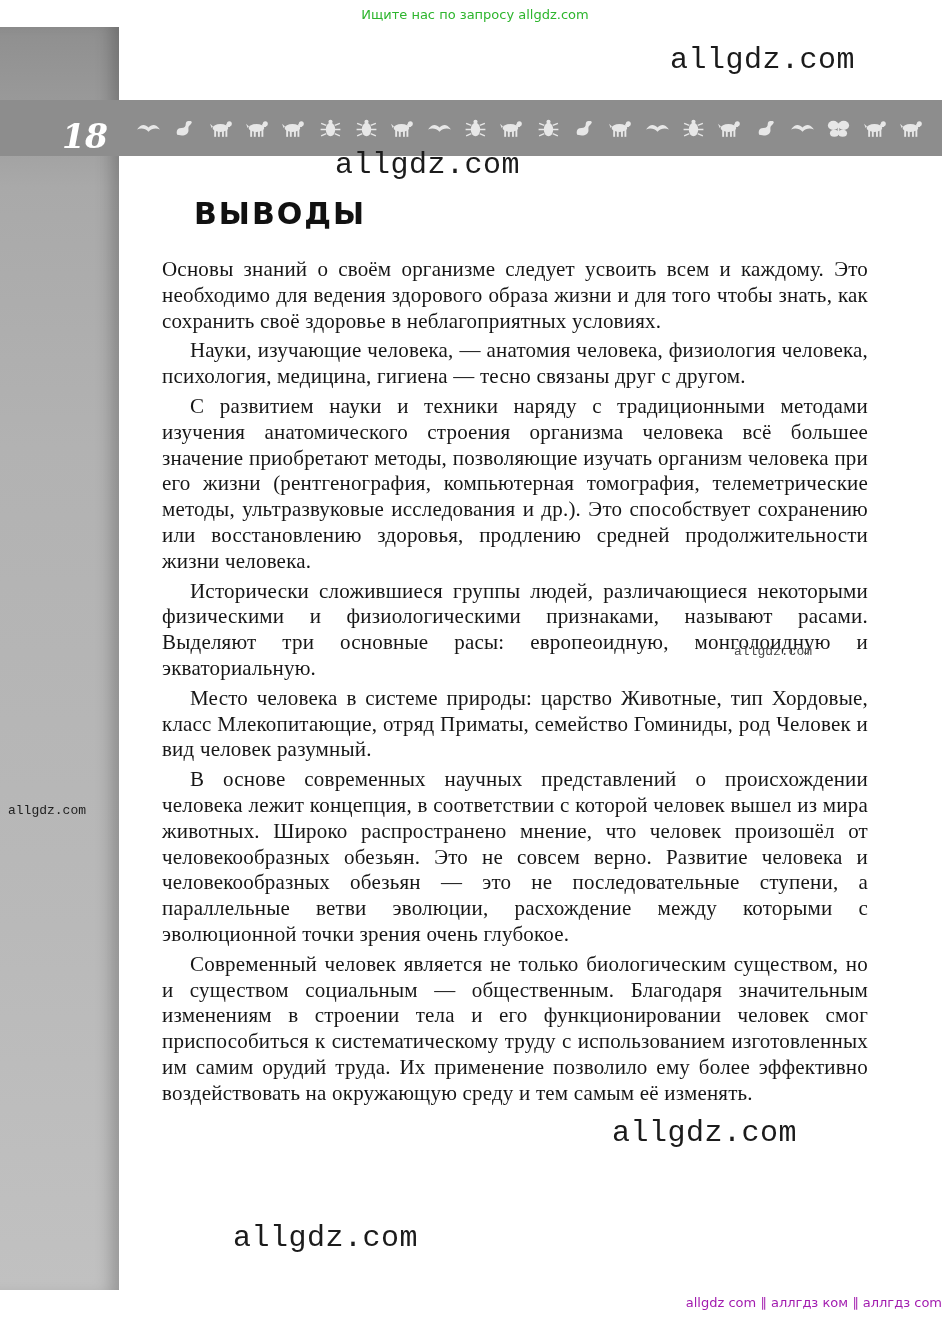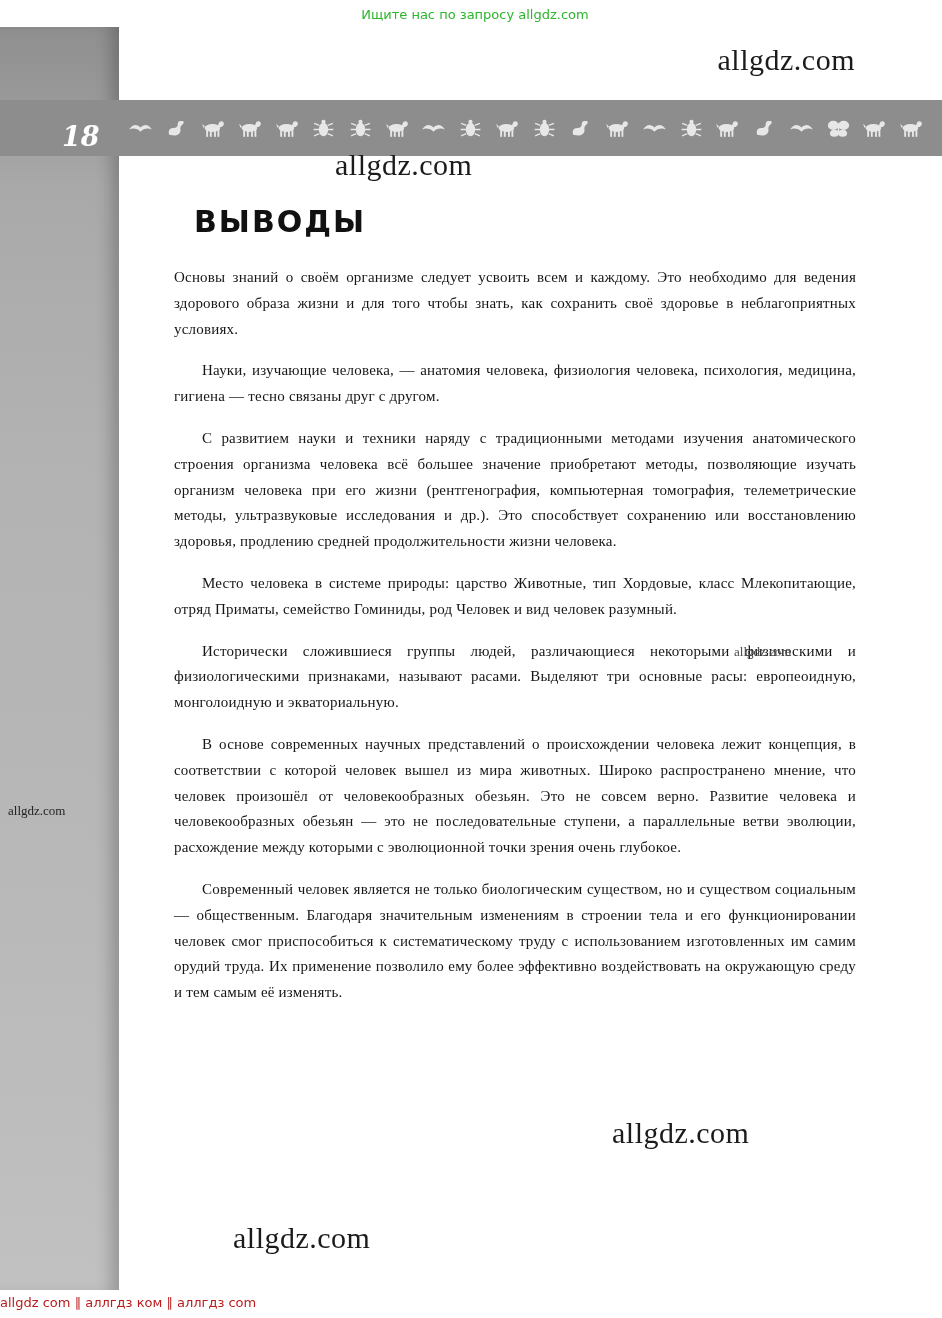--- a/index.html
+++ b/index.html
@@ -28,67 +28,67 @@
 
   .band {
     position: absolute; left: 0; top: 100px;
     width: 942px; height: 56px;
     background: #8d8d8d;
     display: flex; align-items: center;
   }
   .band .page-number {
     font-family: "DejaVu Serif", serif;
     font-style: italic; font-weight: 700;
-    font-size: 27px; color: #ffffff;
+    font-size: 33px; color: #ffffff;
     margin-left: 62px;
     flex: 0 0 auto;
     margin-top: 16px;
   }
   .animal-row {
     flex: 1; display: flex;
     justify-content: space-between; align-items: center;
     margin: 0 18px 0 28px;
   }
   .animal { display: inline-block; line-height: 0; opacity: 0.92; }
   .animal svg { fill: #efefef; }
 
   .wm {
     position: absolute;
-    font-family: Liberation Serif, serif;
+    font-family: Liberation Mono, monospace;
     color: #1b1b1b;
     white-space: nowrap;
     text-align: right;
   }
   .wm-large { font-size: 30px; letter-spacing: 0.5px; }
   .wm-top-right  { top: 43px;   right: 87px; }
   .wm-upper      { top: 148px;  left: 335px; }
   .wm-lower      { top: 1116px; left: 612px; }
   .wm-bottom     { top: 1221px; left: 233px; }
   .wm-inline     { top: 644px;  left: 734px; font-size: 13px; color: #4a4a4a; }
   .wm-left-margin{ top: 803px;  left: 8px;   font-size: 13px; color: #1f1f1f; }
 
   .footer-line {
     position: absolute; bottom: 8px; left: 0; width: 100%;
-    text-align: left;
+    text-align: right;
     font-family: "DejaVu Sans", sans-serif;
-    font-size: 13px; color: #b91c1c;
+    font-size: 13px; color: #a21caf;
   }
 
   .content {
     position: absolute; left: 158px; top: 192px; width: 714px;
     color: #161616;
   }
   .content h1 {
     font-family: "DejaVu Sans", sans-serif;
     font-weight: 700; font-size: 30px; letter-spacing: 2px;
-    margin: 12px 0 26px 36px; color: #111111;
+    margin: 4px 0 26px 36px; color: #111111;
   }
   .content p {
-    margin: 16px;
-    font-size: 15px;
+    margin: 4px;
+    font-size: 21px;
     line-height: 25.8px;
     text-align: justify;
     letter-spacing: 0.2px;
   }
   .content p.indent { text-indent: 28px; font-family: Liberation Serif, serif; }
 </style>
 </head>
 <body>
 
 <div class="top-notice">Ищите нас по запросу allgdz.com</div>
@@ -248,22 +248,22 @@
 </div>
 
 <div class="wm wm-large wm-top-right">allgdz.com</div>
 <div class="wm wm-large wm-upper">allgdz.com</div>
 
 <div class="content">
   <h1>ВЫВОДЫ</h1>
   <p>Основы знаний о своём организме следует усвоить всем и каждому. Это необходимо для ведения здорового образа жизни и для того чтобы знать, как сохранить своё здоровье в неблагоприятных условиях.</p>
   <p class="indent">Науки, изучающие человека, — анатомия человека, физиология человека, психология, медицина, гигиена — тесно связаны друг с другом.</p>
   <p class="indent">С развитием науки и техники наряду с традиционными методами изучения анатомического строения организма человека всё большее значение приобретают методы, позволяющие изучать организм человека при его жизни (рентгенография, компьютерная томография, телеметрические методы, ультразвуковые исследования и др.). Это способствует сохранению или восстановлению здоровья, продлению средней продолжительности жизни человека.</p>
+  <p class="indent">Исторически сложившиеся группы людей, различающиеся некоторыми физическими и физиологическими признаками, называют расами. Выделяют три основные расы: европеоидную, монголоидную и экваториальную.</p>
   <p class="indent">Место человека в системе природы: царство Животные, тип Хордовые, класс Млекопитающие, отряд Приматы, семейство Гоминиды, род Человек и вид человек разумный.</p>
-  <p class="indent">Исторически сложившиеся группы людей, различающиеся некоторыми физическими и физиологическими признаками, называют расами. Выделяют три основные расы: европеоидную, монголоидную и экваториальную.</p>
   <p class="indent">В основе современных научных представлений о происхождении человека лежит концепция, в соответствии с которой человек вышел из мира животных. Широко распространено мнение, что человек произошёл от человекообразных обезьян. Это не совсем верно. Развитие человека и человекообразных обезьян — это не последовательные ступени, а параллельные ветви эволюции, расхождение между которыми с эволюционной точки зрения очень глубокое.</p>
   <p class="indent">Современный человек является не только биологическим существом, но и существом социальным — общественным. Благодаря значительным изменениям в строении тела и его функционировании человек смог приспособиться к систематическому труду с использованием изготовленных им самим орудий труда. Их применение позволило ему более эффективно воздействовать на окружающую среду и тем самым её изменять.</p>
 </div>
 
 <div class="wm wm-inline">allgdz.com</div>
 <div class="wm wm-left-margin">allgdz.com</div>
 <div class="wm wm-large wm-lower">allgdz.com</div>
 <div class="wm wm-large wm-bottom">allgdz.com</div>
 
 <div class="footer-line">allgdz com ∥ аллгдз ком ∥ аллгдз com</div>

